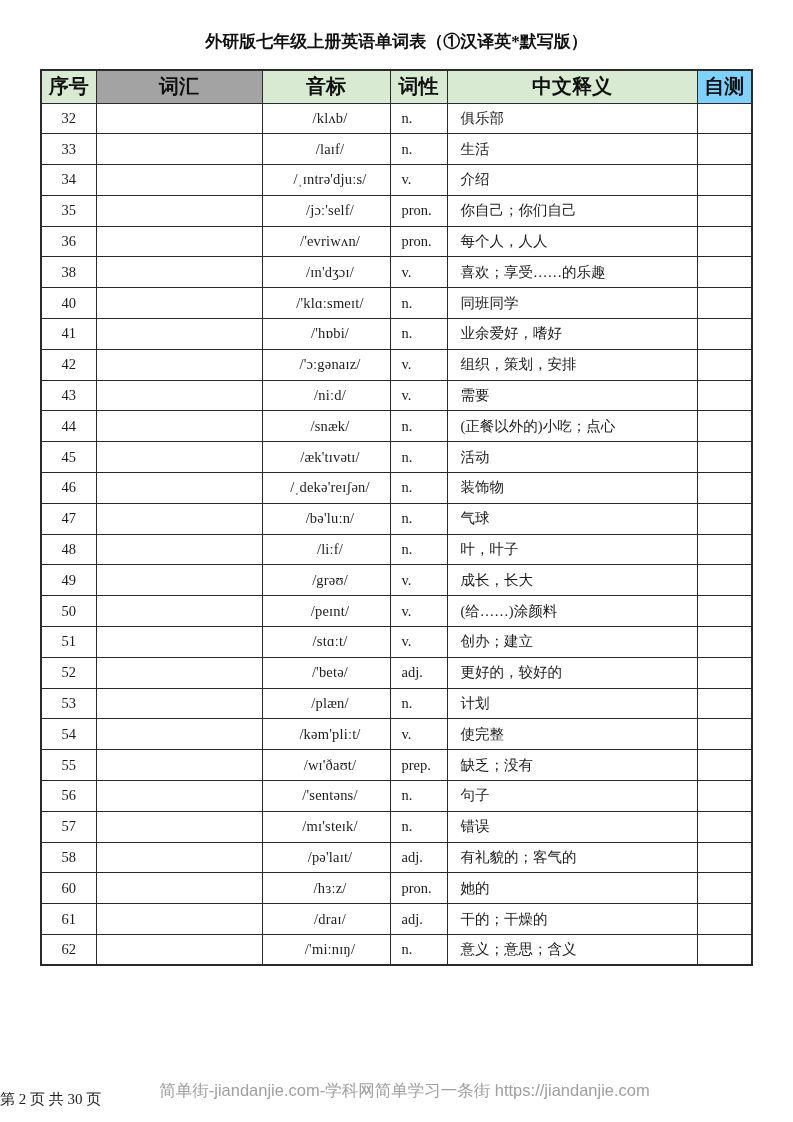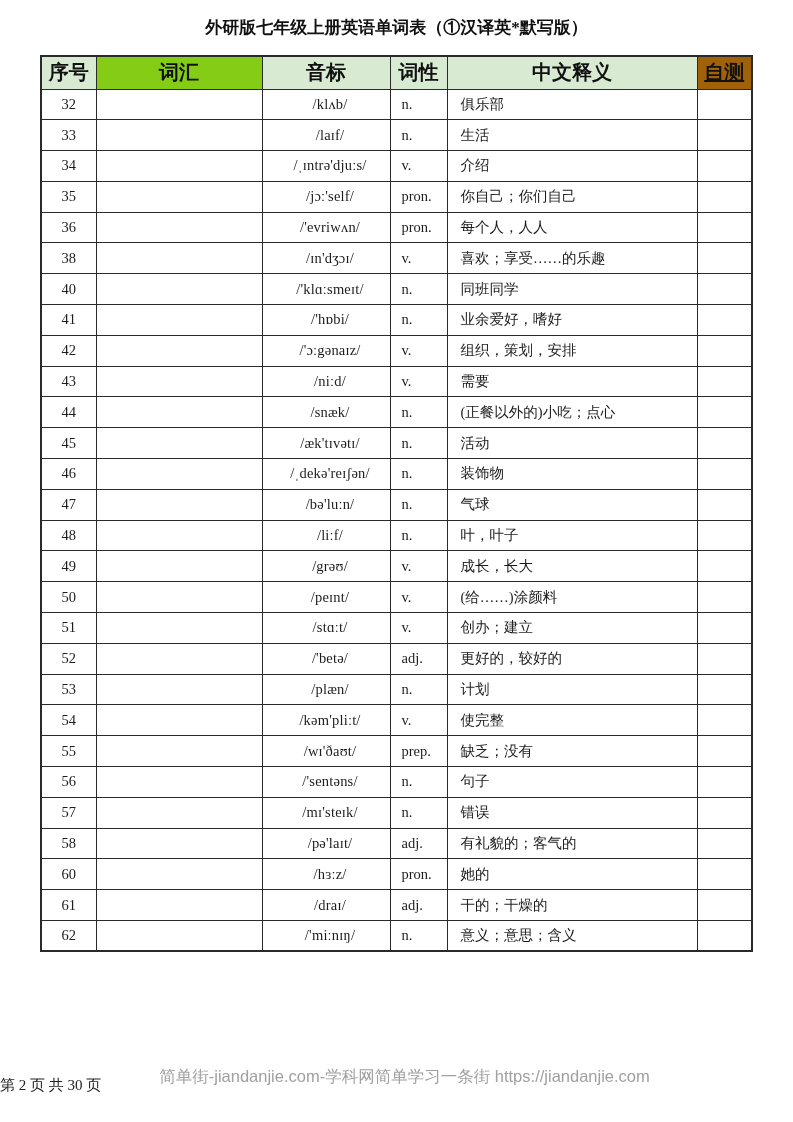--- a/index.html
+++ b/index.html
@@ -11,21 +11,21 @@
     overflow: hidden;
   }
   .page {
     position: relative;
     width: 793px;
     height: 1122px;
     font-family: "Liberation Serif", "DejaVu Serif", serif;
     color: #1c1c1c;
   }
   .doc-title {
-    margin: 0;
+    margin: 14px;
     padding-top: 16px;
     text-align: center;
     font-size: 17px;
     font-weight: bold;
     line-height: 24px;
     color: #111111;
   }
   table.vocab {
     margin: 15px auto 0 auto;
     width: 711px;
@@ -96,25 +96,25 @@
       <col class="c-no">
         <col class="c-word">
         <col class="c-pho">
         <col class="c-pos">
         <col class="c-mean">
         <col class="c-self">
     </colgroup>
     <thead>
       <tr>
         <th style="background: rgb(217, 234, 211);">序号</th>
-        <th style="background: #84cc16;">词汇</th>
+        <th style="background: #a3a3a3;">词汇</th>
         <th style="background: rgb(217, 234, 211);">音标</th>
         <th style="background: rgb(217, 234, 211);">词性</th>
         <th style="background: rgb(217, 234, 211);">中文释义</th>
-        <th style="background: #a16207; text-decoration: underline;">自测</th>
+        <th style="background: #7dd3fc;">自测</th>
       </tr>
     </thead>
     <tbody>
         <tr>
       <td class="cell-no">32</td>
       <td class="cell-word"></td>
       <td class="cell-pho">/klʌb/</td>
       <td class="cell-pos">n.</td>
       <td class="cell-mean">俱乐部</td>
       <td class="cell-self"></td>

